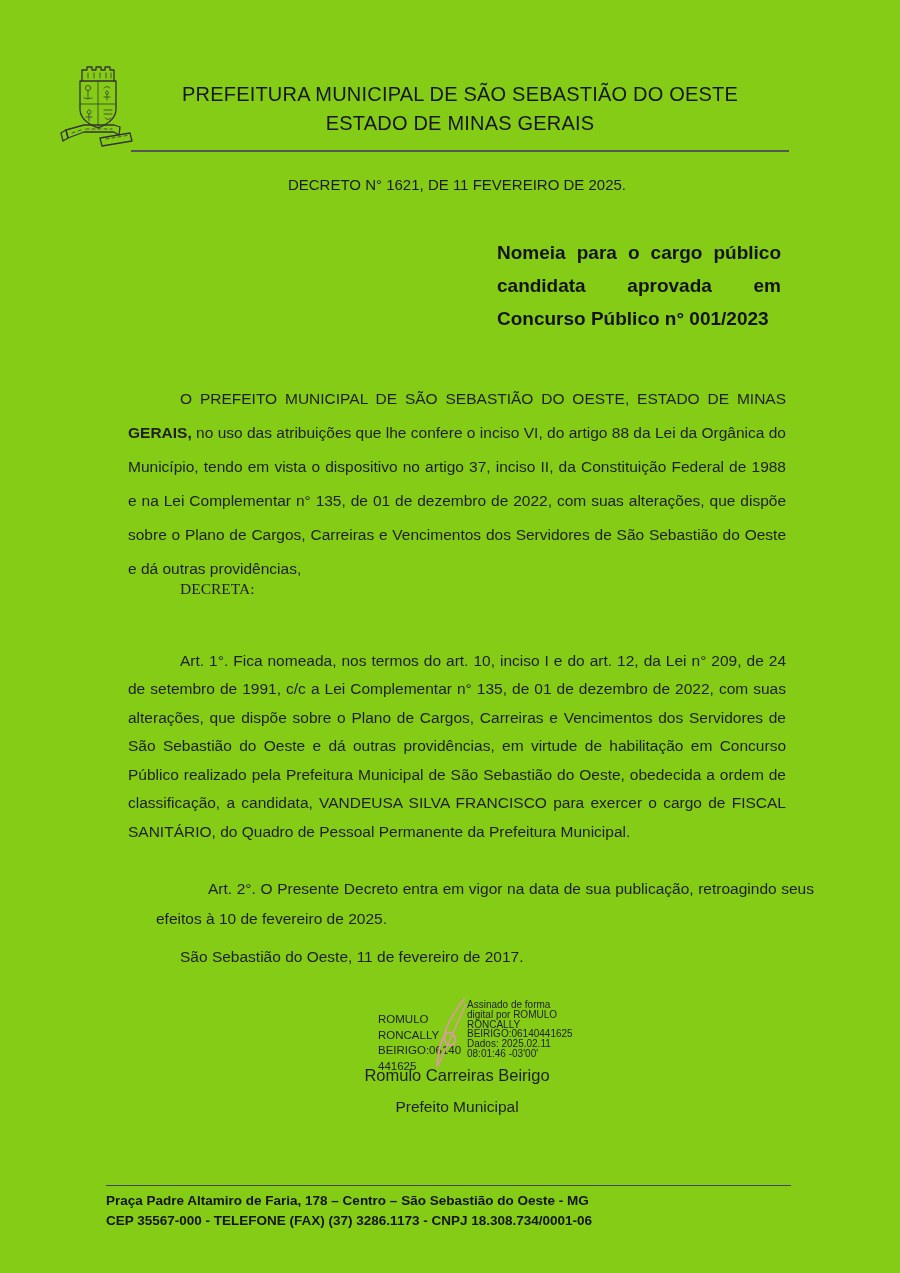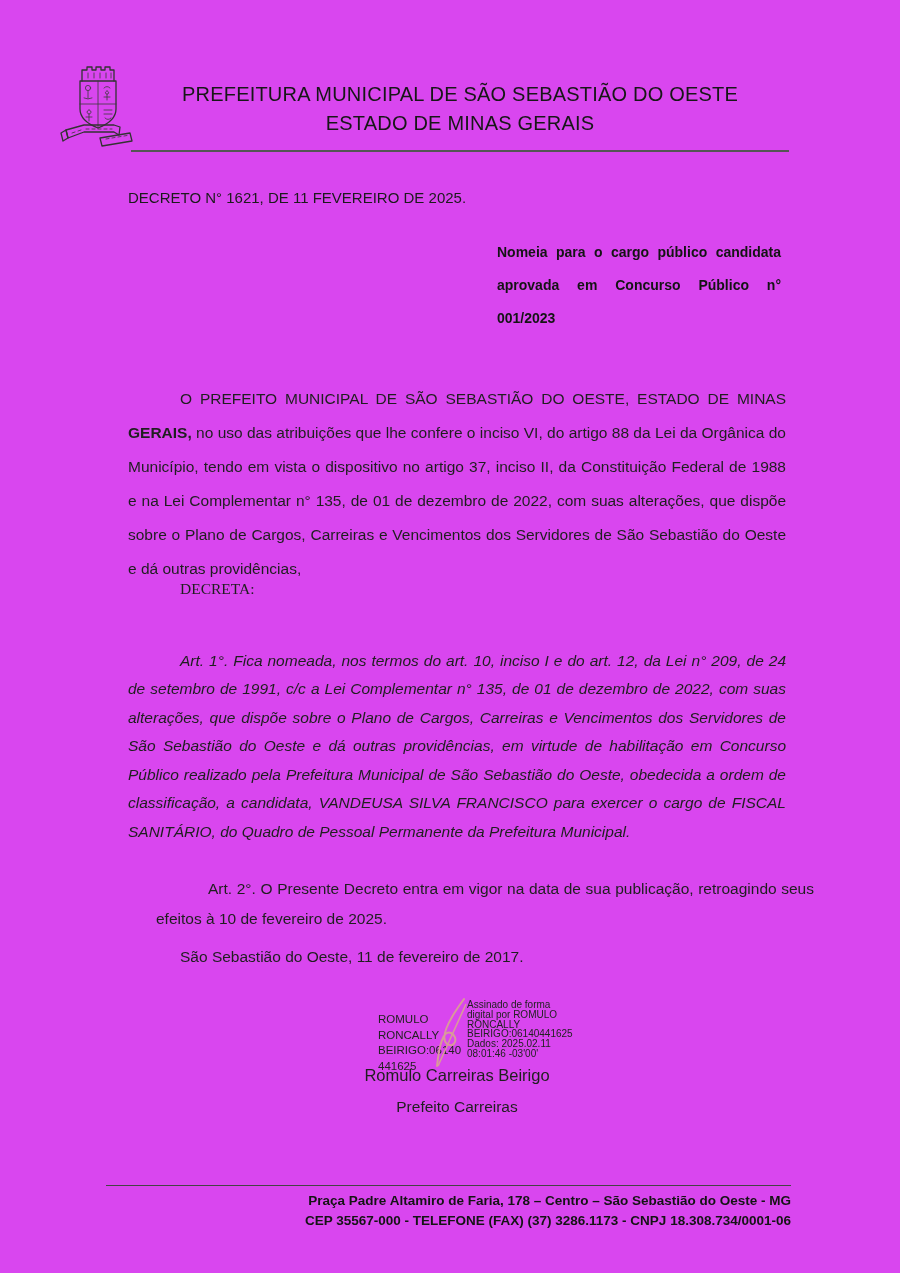--- a/index.html
+++ b/index.html
@@ -1,57 +1,57 @@
 <!DOCTYPE html>
 <html lang="pt"><head>
 <meta charset="utf-8">
 <style>
   html,body{margin:0;padding:0;background:#e8e8e8;}
   .page{
     position:relative;
     width:900px;height:1273px;
     margin:0 auto;
-    background:#d946ef;
+    background:#84cc16;
     font-family:"Liberation Sans", sans-serif;
     color:#1f1f1f;
     overflow:hidden;
   }
   .abs{position:absolute;}
   
   .logo{left:60px;top:64px;width:76px;height:90px;}
   .header-titles{left:140px;top:80px;width:640px;text-align:center;
     font-size:20px;line-height:29px;color:#171717;letter-spacing:.2px;}
   .rule-top{left:131px;top:150px;width:658px;border-top:2px solid #555;}
   
-  .decree-title{left:128px;top:189px;width:658px;text-align:left;font-size:15px;color:#1b1b1b;}
+  .decree-title{left:128px;top:176px;width:658px;text-align:center;font-size:15px;color:#1b1b1b;}
   
   .summary{left:497px;top:236px;width:284px;text-align:justify;font-weight:bold;
-    font-size:14px;line-height:33px;color:#141414;}
+    font-size:19px;line-height:33px;color:#141414;}
   
   .preamble{left:128px;top:366px;width:658px;text-align:justify;
     font-size:15.5px;line-height:34px;}
   .preamble .indent{display:inline-block;width:52px;}
   .p-bold{font-weight:bold;}
   .decreta{left:180px;top:580px;font-size:15.5px;font-family:Liberation Serif, serif;}
   .art1{left:128px;top:631px;width:658px;text-align:justify;text-indent:52px;
-    font-size:15.5px;line-height:28.5px;font-style:italic;}
+    font-size:15.5px;line-height:28.5px;}
   .art2{left:128px;top:858px;width:658px;text-align:justify;text-indent:52px;
     font-size:15.5px;line-height:30px;margin-left:28px;}
   .dateline{left:180px;top:948px;font-size:15.5px;}
   
   .sig-name-block{left:378px;top:1012px;width:92px;font-size:11.5px;line-height:15.5px;
     white-space:pre-line;color:#222;}
   .sig-swoosh{left:434px;top:996px;width:36px;height:74px;}
   .sig-details{left:467px;top:1000px;width:92px;font-size:10px;line-height:9.8px;
     white-space:pre-line;color:#222;}
   .signer-name{left:128px;top:1066px;width:658px;text-align:center;font-size:16.5px;}
   .signer-role{left:128px;top:1098px;width:658px;text-align:center;font-size:15.5px;}
   
   .rule-bottom{left:106px;top:1185px;width:685px;border-top:1.5px solid #444;}
-  .footer-text{left:106px;top:1191px;width:685px;text-align:right;font-weight:bold;
+  .footer-text{left:106px;top:1191px;width:685px;text-align:left;font-weight:bold;
     font-size:13.5px;line-height:20px;color:#141414;}
   svg .ln{fill:none;stroke:#333;stroke-width:1.3;stroke-linejoin:round;stroke-linecap:round;}
   svg .thin{fill:none;stroke:#3a3a3a;stroke-width:.8;stroke-linecap:round;}
 </style>
 </head>
 <body>
 
 <div class="page">
 
   <div class="abs logo">
@@ -107,21 +107,21 @@
     </svg>
   </div>
   <div class="abs sig-details">Assinado de forma
 digital por ROMULO
 RONCALLY
 BEIRIGO:06140441625
 Dados: 2025.02.11
 08:01:46 -03'00'</div>
 
   <div class="abs signer-name">Romulo Carreiras Beirigo</div>
-  <div class="abs signer-role">Prefeito Carreiras</div>
+  <div class="abs signer-role">Prefeito Municipal</div>
 
   <div class="abs rule-bottom"></div>
   <div class="abs footer-text">
     <div>Praça Padre Altamiro de Faria, 178 – Centro – São Sebastião do Oeste - MG</div>
     <div>CEP 35567-000 - TELEFONE (FAX) (37) 3286.1173 - CNPJ 18.308.734/0001-06</div>
   </div>
 
 </div>
 
 </body></html>

